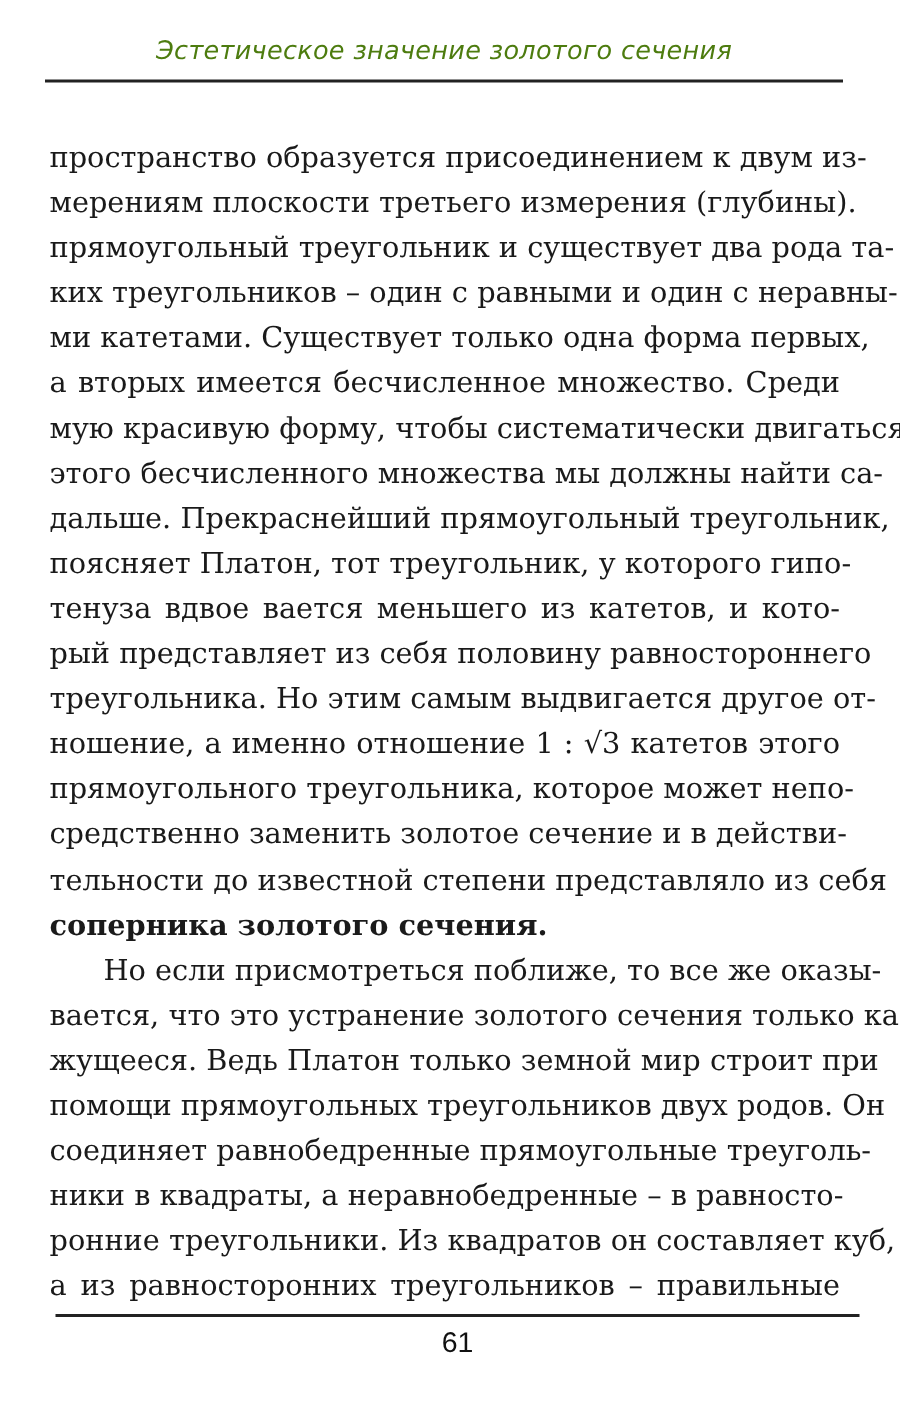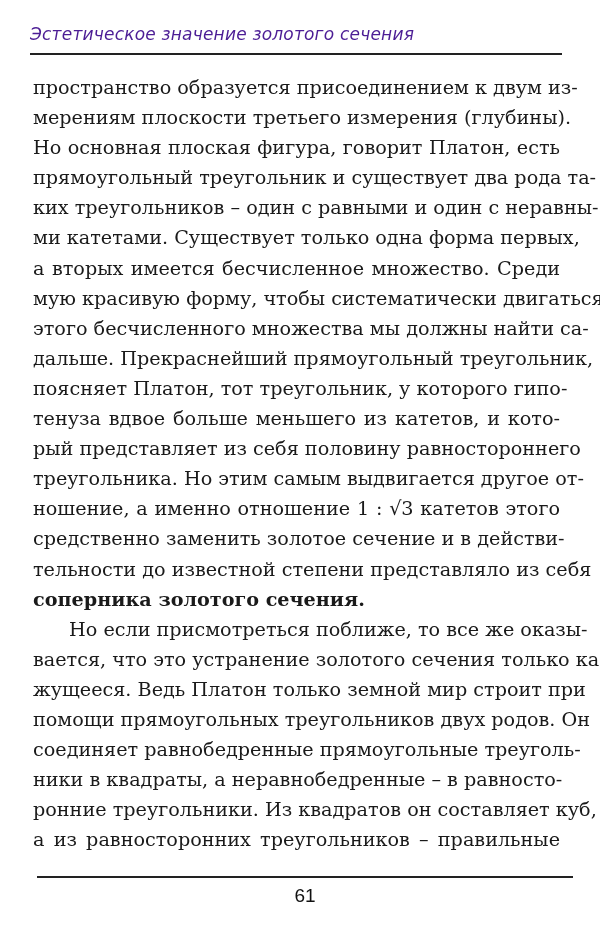--- a/index.html
+++ b/index.html
@@ -1,25 +1,25 @@
 <!DOCTYPE html>
 <html><head>
 <meta charset="utf-8">
 <style>
   html, body { margin: 0; padding: 0; background: #ffffff; }
   body { width: 600px; height: 935px; position: relative; overflow: hidden; color: #1a1a1a; }
   .running-head {
     position: absolute; left: 30px; top: 24px; width: 532px;
-    text-align: left;
+    text-align: center;
     font-family: "DejaVu Sans", sans-serif; font-style: italic;
-    font-size: 17px; letter-spacing: 0.2px; color: #4c1d95;
+    font-size: 17px; letter-spacing: 0.2px; color: #4d7c0f;
   }
   .head-rule { position: absolute; left: 30px; top: 53px; width: 532px; height: 2px; background: #222; }
   .body-text {
-    position: absolute; left: 33px; top: 73px; width: 527px;
+    position: absolute; left: 33px; top: 90px; width: 527px;
     font-family: "DejaVu Serif", serif; font-size: 19.2px; line-height: 30.1px;
     color: #1a1a1a;
   }
   .line { display: block; white-space: nowrap; text-align: justify; text-align-last: justify; height: 30.1px; }
   .line.last { text-align-last: left; font-weight: bold; }
   .line.indent { padding-left: 36px; }
   .foot-rule { position: absolute; left: 37px; top: 876px; width: 536px; height: 2px; background: #222; }
   .page-num {
     position: absolute; left: 0; top: 885px; width: 610px; text-align: center;
     font-family: "Liberation Sans", sans-serif; font-size: 19px; color: #111;
@@ -27,33 +27,33 @@
 </style>
 </head>
 <body>
 
 <div class="running-head">Эстетическое значение золотого сечения</div>
 <div class="head-rule"></div>
 
 <div class="body-text" id="body">
     <span class="line">пространство образуется присоединением к двум из-</span>
     <span class="line">мерениям плоскости третьего измерения (глубины).</span>
-    <span class="line">Но основная плоская фигура, говорит Платон, есть</span>
     <span class="line">прямоугольный треугольник и существует два рода та-</span>
     <span class="line">ких треугольников – один с равными и один с неравны-</span>
     <span class="line">ми катетами. Существует только одна форма первых,</span>
     <span class="line">а вторых имеется бесчисленное множество. Среди</span>
     <span class="line">мую красивую форму, чтобы систематически двигаться</span>
     <span class="line">этого бесчисленного множества мы должны найти са-</span>
     <span class="line">дальше. Прекраснейший прямоугольный треугольник,</span>
     <span class="line">поясняет Платон, тот треугольник, у которого гипо-</span>
-    <span class="line">тенуза вдвое больше меньшего из катетов, и кото-</span>
+    <span class="line">тенуза вдвое вается меньшего из катетов, и кото-</span>
     <span class="line">рый представляет из себя половину равностороннего</span>
     <span class="line">треугольника. Но этим самым выдвигается другое от-</span>
     <span class="line">ношение, а именно отношение 1 : √3 катетов этого</span>
+    <span class="line">прямоугольного треугольника, которое может непо-</span>
     <span class="line">средственно заменить золотое сечение и в действи-</span>
     <span class="line">тельности до известной степени представляло из себя</span>
     <span class="line last">соперника золотого сечения.</span>
     <span class="line indent">Но если присмотреться поближе, то все же оказы-</span>
     <span class="line">вается, что это устранение золотого сечения только ка-</span>
     <span class="line">жущееся. Ведь Платон только земной мир строит при</span>
     <span class="line">помощи прямоугольных треугольников двух родов. Он</span>
     <span class="line">соединяет равнобедренные прямоугольные треуголь-</span>
     <span class="line">ники в квадраты, а неравнобедренные – в равносто-</span>
     <span class="line">ронние треугольники. Из квадратов он составляет куб,</span>

